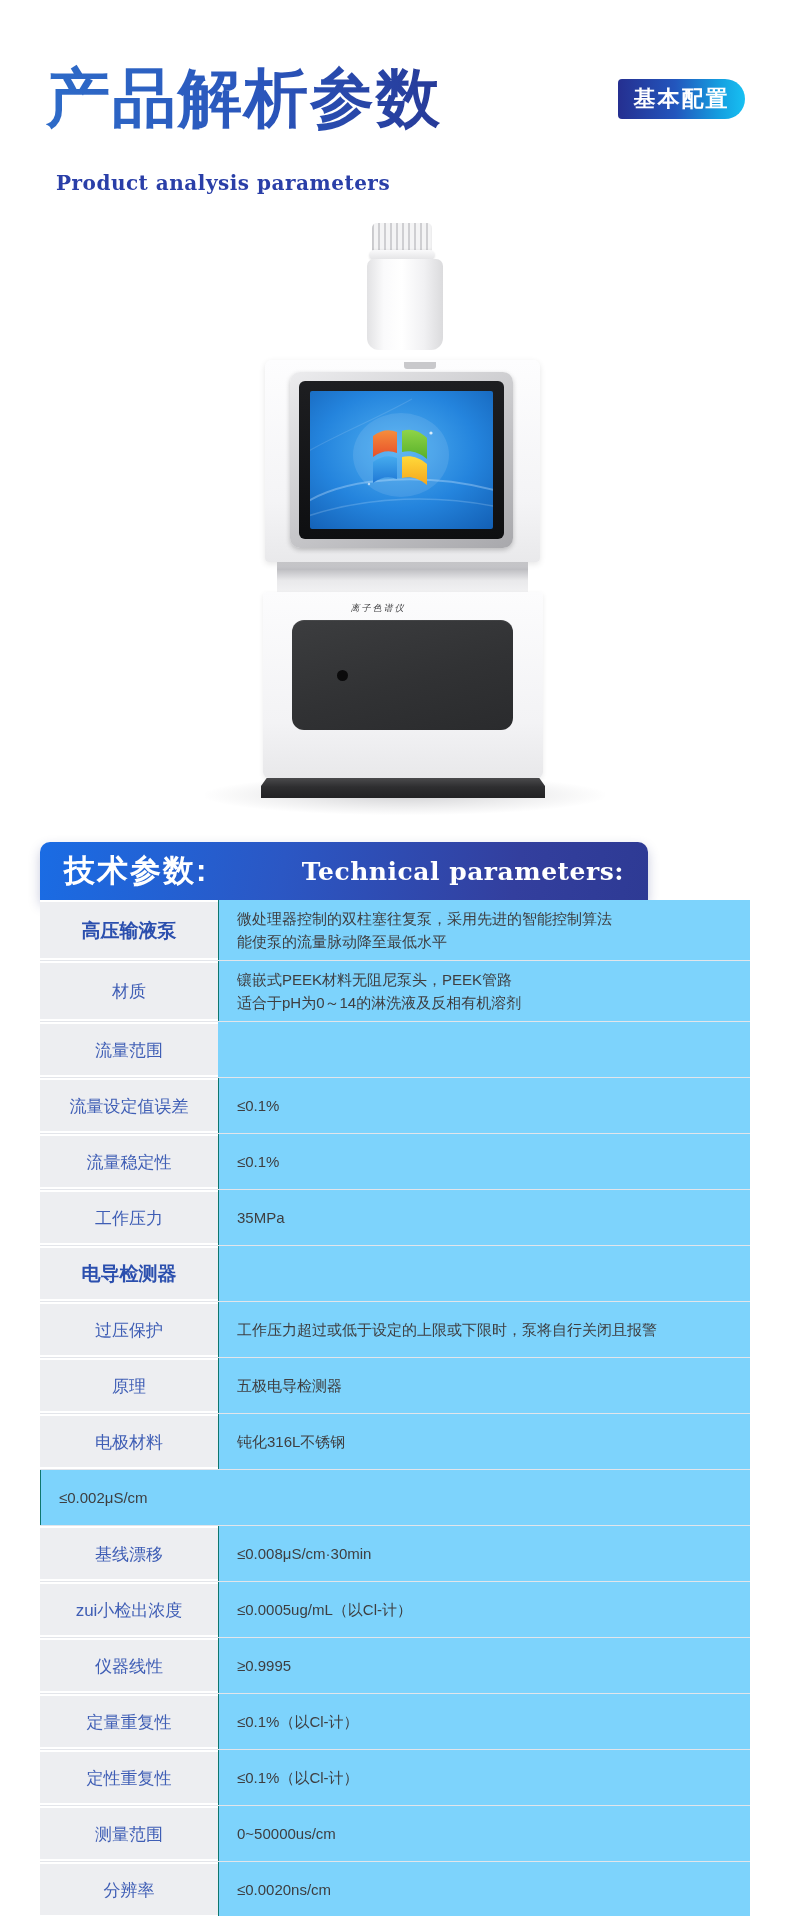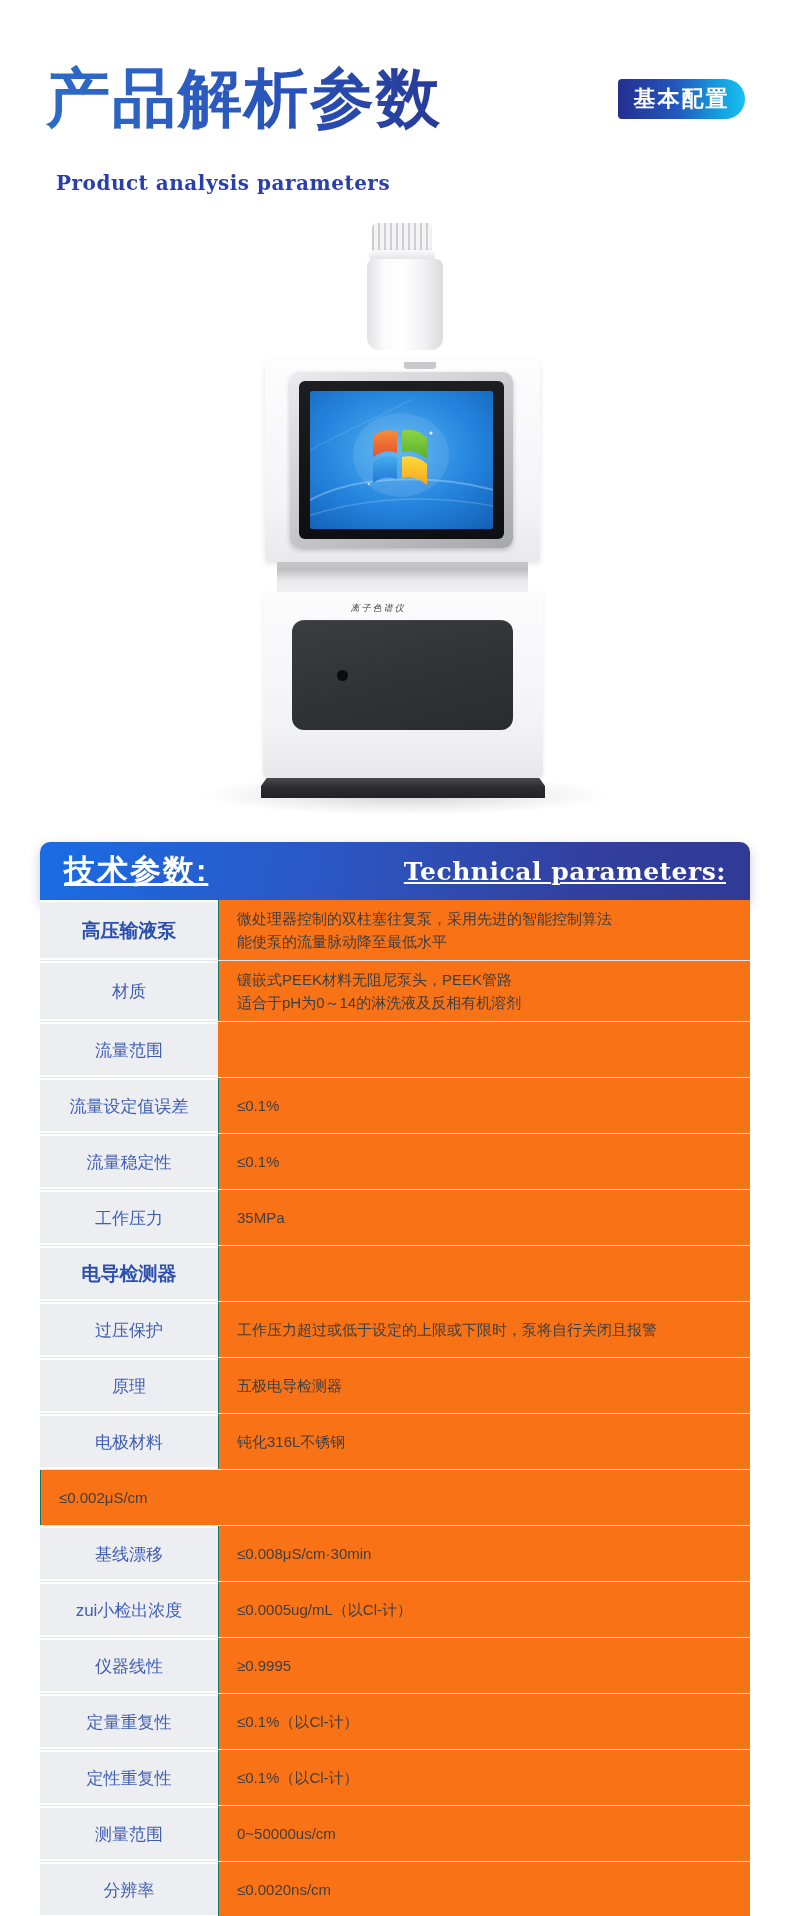--- a/index.html
+++ b/index.html
@@ -61,33 +61,33 @@
   .dark-panel{left:292px;top:620px;width:221px;height:110px;border-radius:12px;
     background:linear-gradient(165deg,#3c3d3f 0%,#313234 55%,#2a2b2d 100%);
     box-shadow:inset 0 1px 1px rgba(255,255,255,.07);}
   .panel-dot{left:337px;top:670px;width:11px;height:11px;border-radius:50%;background:#0b0b0c;}
   .base{left:261px;top:778px;width:284px;height:20px;
     background:linear-gradient(180deg,#4a4a4c 0%,#2e2e30 45%,#222224 100%);
     clip-path:polygon(2% 0,98% 0,100% 40%,100% 100%,0 100%,0 40%);}
 
   
   .thead{
-    position:absolute;left:40px;top:842px;width:710px;height:58px;
+    position:absolute;left:40px;top:842px;width:608px;height:58px;
     border-radius:10px 10px 0 0;
     background:linear-gradient(100deg,#1a6ce4 0%,#2b57c4 40%,#333f9e 78%,#2e3a94 100%);
     box-shadow:0 5px 12px rgba(30,45,120,.25);
     display:flex;align-items:center;justify-content:space-between;
-    padding:16px 24px;box-sizing:border-box;color:#fff;text-decoration:underline;
+    padding:16px 24px;box-sizing:border-box;color:#fff;
   }
   .thead-cn{font-size:31px;font-weight:800;letter-spacing:2px;}
   .thead-en{font-family:"DejaVu Serif","Liberation Serif",serif;font-size:25px;font-weight:700;letter-spacing:.5px;}
 
   
   .ttable{position:absolute;left:40px;top:900px;width:710px;height:1016px;
-    display:flex;flex-direction:column;overflow:hidden;background:#f97316;}
+    display:flex;flex-direction:column;overflow:hidden;background:#7dd3fc;}
   .t-row{position:relative;display:flex;min-height:56px;flex:0 0 auto;flex-shrink:0;}
   .t-row::after{content:"";position:absolute;left:0;right:0;bottom:0;height:1px;background:#e3e5ea;}
   .t-label{
     flex:0 0 162px;width:162px;display:flex;align-items:center;justify-content:center;
     text-align:center;background:#edeef1;color:#3f5eb5;font-size:17px;padding:4px 8px;
     box-shadow:inset 0 -3px 0 #fff,inset 0 2px 0 #fff;
   }
   .t-label.section{font-weight:700;font-size:19px;color:#2b4fae;}
   .t-value{
     flex:1;display:flex;align-items:center;padding:8px 18px;

